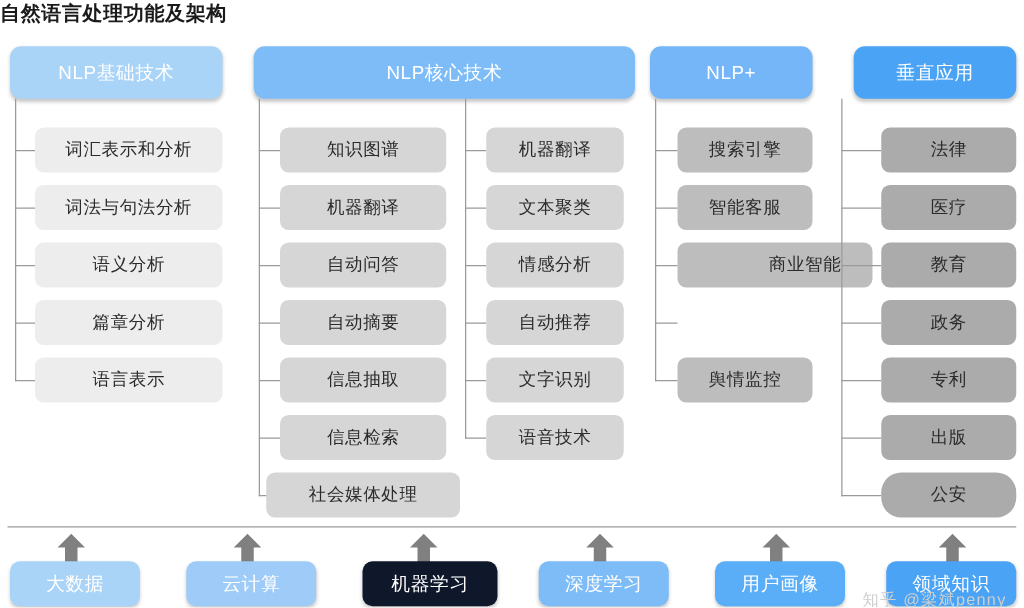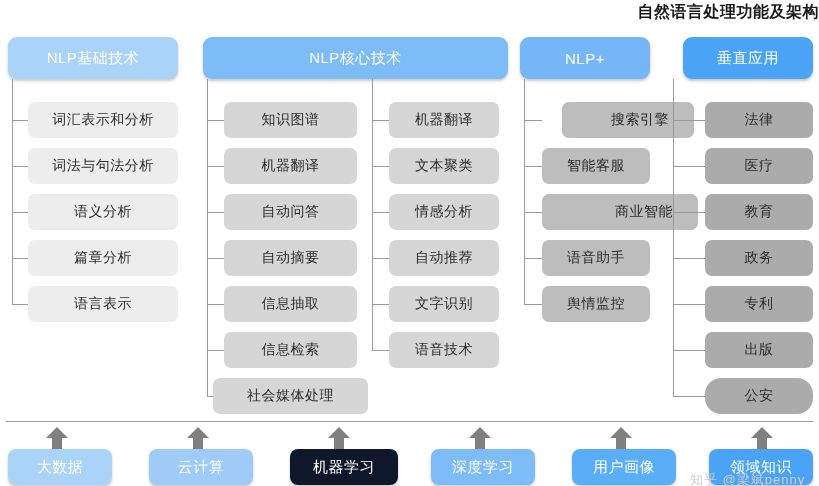--- a/index.html
+++ b/index.html
@@ -8,21 +8,21 @@
     background:#ffffff;
     font-family:"Liberation Sans","DejaVu Sans",sans-serif;
     overflow:hidden;
     position:relative;
   }
   #stage{position:relative;width:819px;height:486px;}
 
   
   .title{
     position:absolute;top:1px;left:0;width:819px;
-    text-align:right;
+    text-align:left;
     font-size:16px;font-weight:bold;color:#1a1a1a;
     letter-spacing:.5px;
     line-height:22px;
   }
 
   
   .hdr{
     position:absolute;
     height:42px;
     border-radius:9px;
@@ -196,38 +196,35 @@
   <div class="item lvl2" style="left:389px;top:332px;width:110px;">
     <span>语音技术</span>
     </div>
 
   <div class="hdr" style="left: 520px; top: 37px; width: 130px; background: rgb(116, 182, 247);">
     <span>NLP+</span>
   </div>
   <div class="trunk" style="left:524px;top:79px;height:226px;"></div>
 
   <div class="stub" style="left:524px;top:120px;width:18px;"></div>
-  <div class="item lvl3" style="left:562px;top:102px;width:108px;padding-left:24px;">
+  <div class="item lvl3" style="left:542px;top:102px;width:108px;">
     <span>搜索引擎</span>
     </div>
 
   <div class="stub" style="left:524px;top:166px;width:18px;"></div>
   <div class="item lvl3" style="left:542px;top:148px;width:108px;">
     <span>智能客服</span>
     </div>
 
   <div class="stub" style="left:524px;top:212px;width:18px;"></div>
   <div class="item lvl3" style="left:542px;top:194px;width:108px;padding-left:48px;">
     <span>商业智能</span>
     </div>
 
   <div class="stub" style="left:524px;top:258px;width:18px;"></div>
-  <div class="item lvl3" style="left:542px;top:240px;width:108px;">
-    <span>语音助手</span>
-    </div>
 
   <div class="stub" style="left:524px;top:304px;width:18px;"></div>
   <div class="item lvl3" style="left:542px;top:286px;width:108px;">
     <span>舆情监控</span>
     </div>
 
   <div class="hdr" style="left: 683px; top: 37px; width: 130px; background: rgb(74, 163, 245);">
     <span>垂直应用</span>
   </div>
   <div class="trunk" style="left:673px;top:79px;height:318px;"></div>

